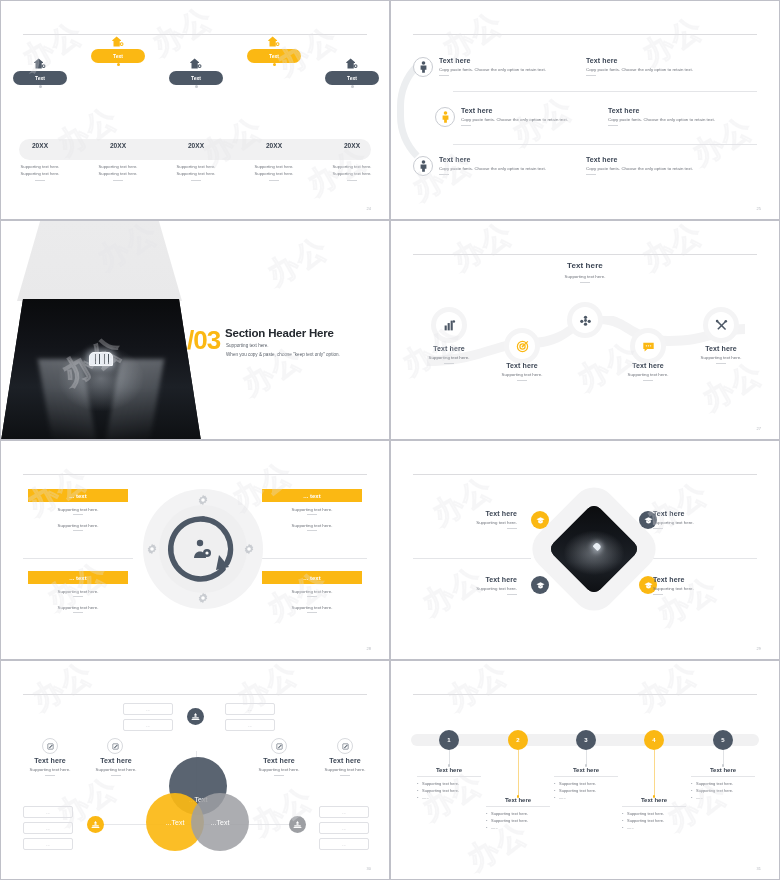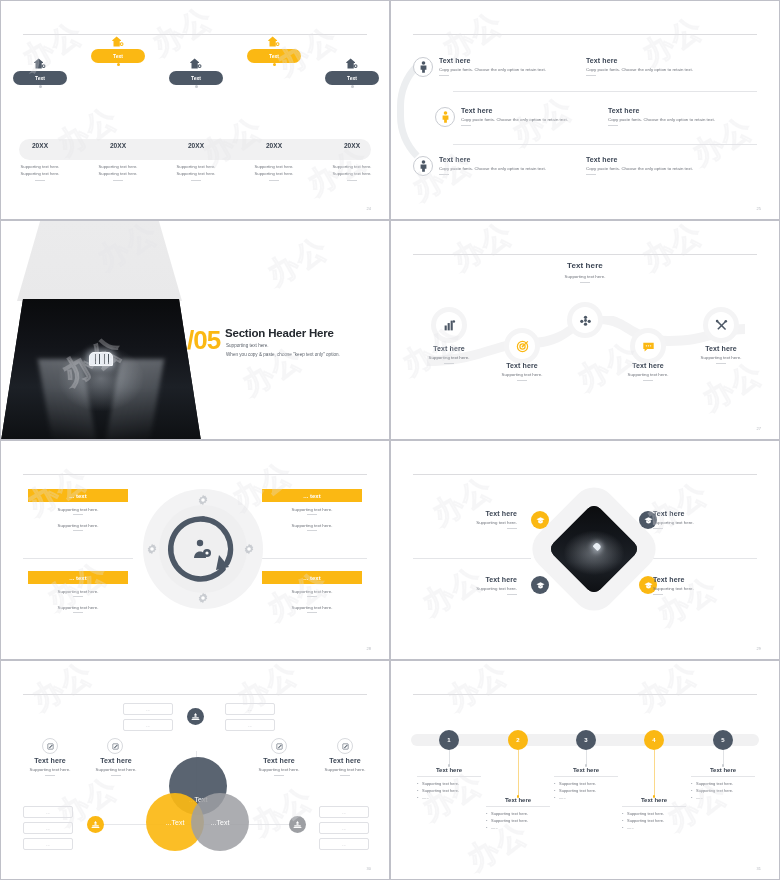--- a/index.html
+++ b/index.html
@@ -370,21 +370,21 @@
           <i style="left:62%"></i>
           <i style="left:80%"></i>
       </div>
     </div>
     <div class="wm">
       <span style="left:95px;top:5px;">办公</span>
         <span style="left:265px;top:20px;">办公</span>
       <span style="left:60px;top:120px;">办公</span>
         <span style="left:240px;top:130px;">办公</span>
     </div>
-    <div class="num">/05</div>
+    <div class="num">/03</div>
     <div class="hd">Section Header Here</div>
     <div class="sub1">Supporting text here.</div>
     <div class="sub2">When you copy &amp; paste, choose "keep text only" option.</div>
   </div>
 
   <div class="slide s4">
     <div class="wm">
       <span style="left:60px;top:5px;">办公</span>
         <span style="left:250px;top:5px;">办公</span>
       <span style="left:10px;top:110px;">办公</span>

